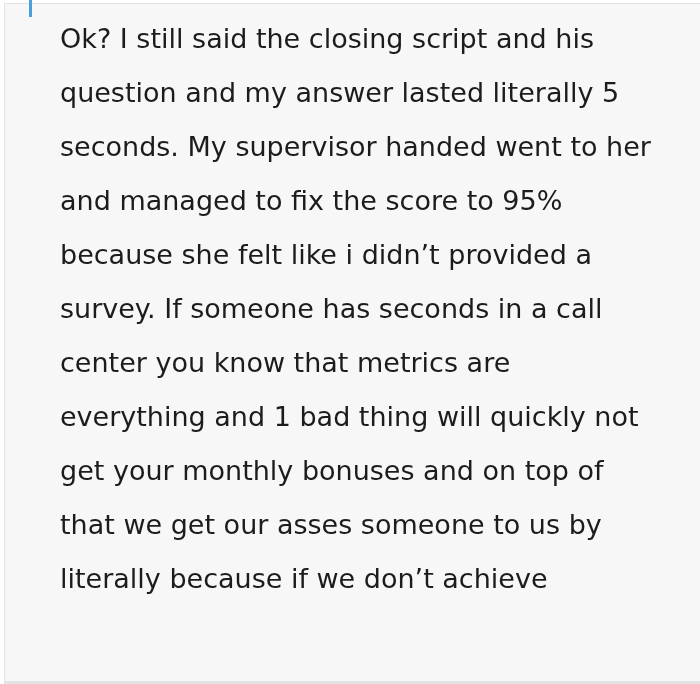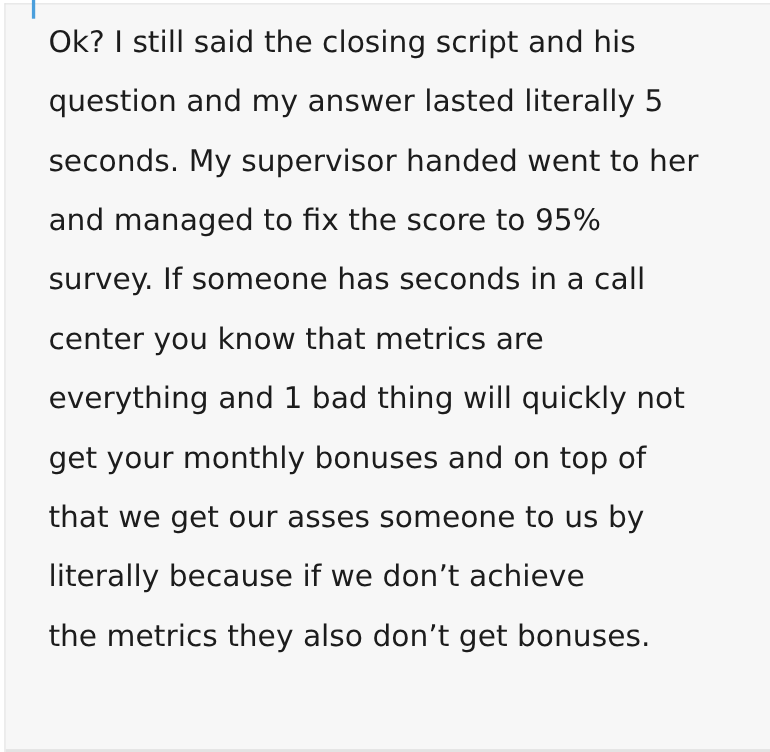--- a/index.html
+++ b/index.html
@@ -40,20 +40,21 @@
     position: absolute;
     left: 39px;
     top: 8px;
     right: 0;
     color: var(--text, #1c1c1c);
     font-size: 27px;
     line-height: 54px;
   }
   .line {
     white-space: nowrap;
+    margin-left: 16px;
   }
   .bottom-edge {
     position: absolute;
     left: 0;
     right: 0;
     bottom: 0;
     height: 3px;
     background: var(--border, #e4e4e4);
   }
 </style>
@@ -61,23 +62,23 @@
 <body>
 
 <div class="canvas">
   <div class="accent-bar"></div>
   <div class="panel">
     <div class="textblock">
       <div class="line">Ok? I still said the closing script and his</div>
       <div class="line">question and my answer lasted literally 5</div>
       <div class="line">seconds. My supervisor handed went to her</div>
       <div class="line">and managed to fix the score to 95%</div>
+      <div class="line">because she felt like i didn’t provided a</div>
       <div class="line">survey. If someone has seconds in a call</div>
       <div class="line">center you know that metrics are</div>
       <div class="line">everything and 1 bad thing will quickly not</div>
       <div class="line">get your monthly bonuses and on top of</div>
       <div class="line">that we get our asses someone to us by</div>
       <div class="line">literally because if we don’t achieve</div>
-      <div class="line">the metrics they also don’t get bonuses.</div>
     </div>
     <div class="bottom-edge"></div>
   </div>
 </div>
 
 </body></html>

